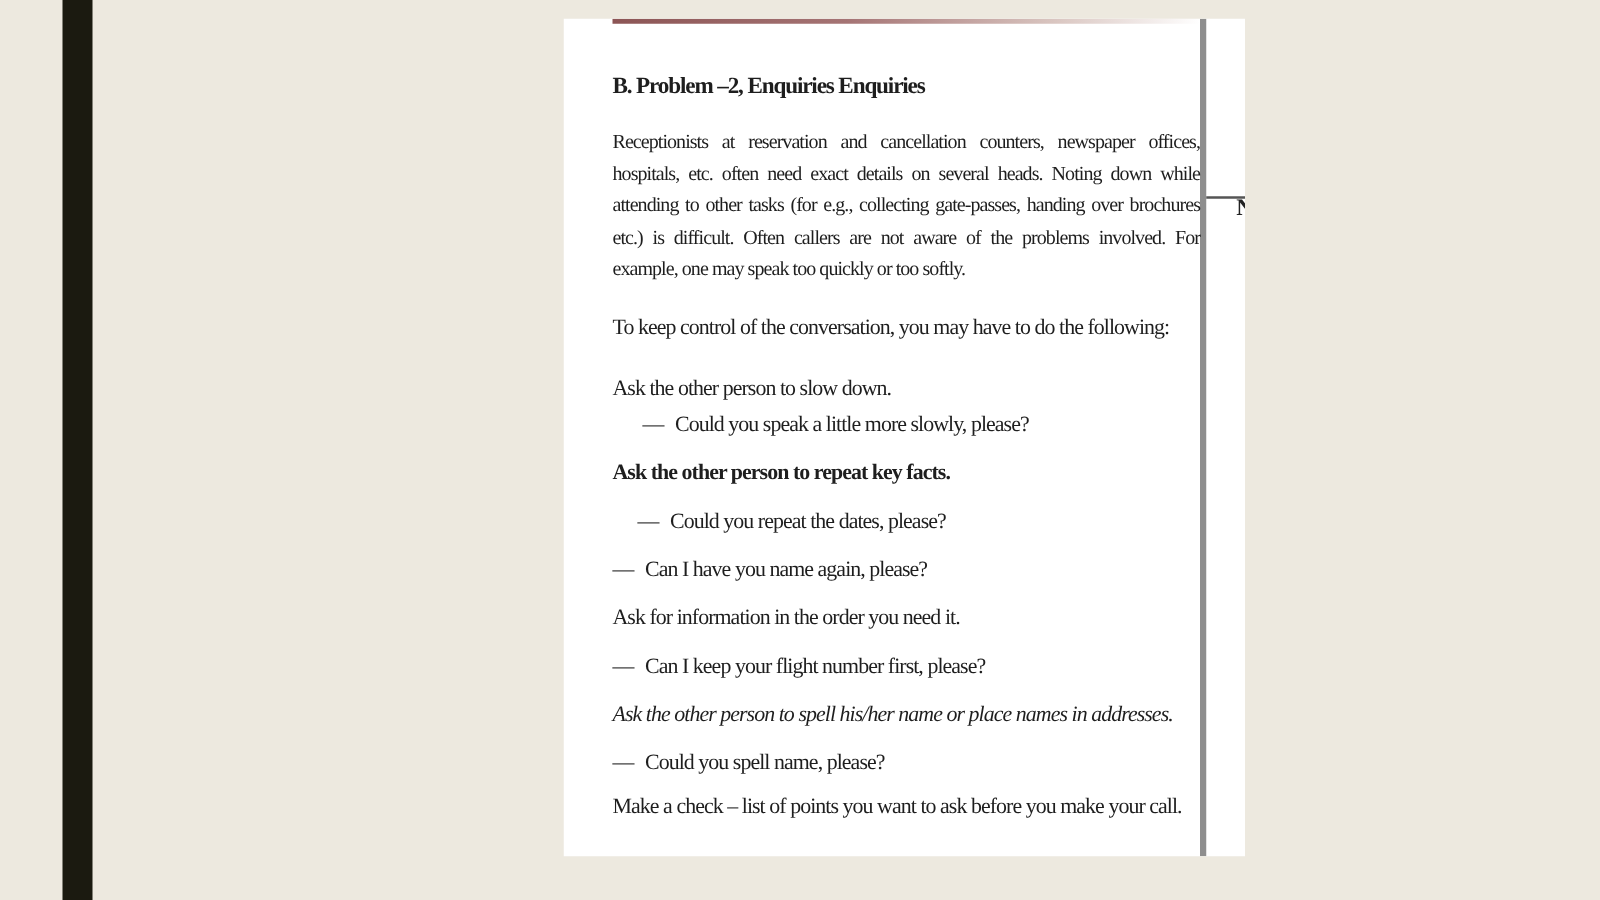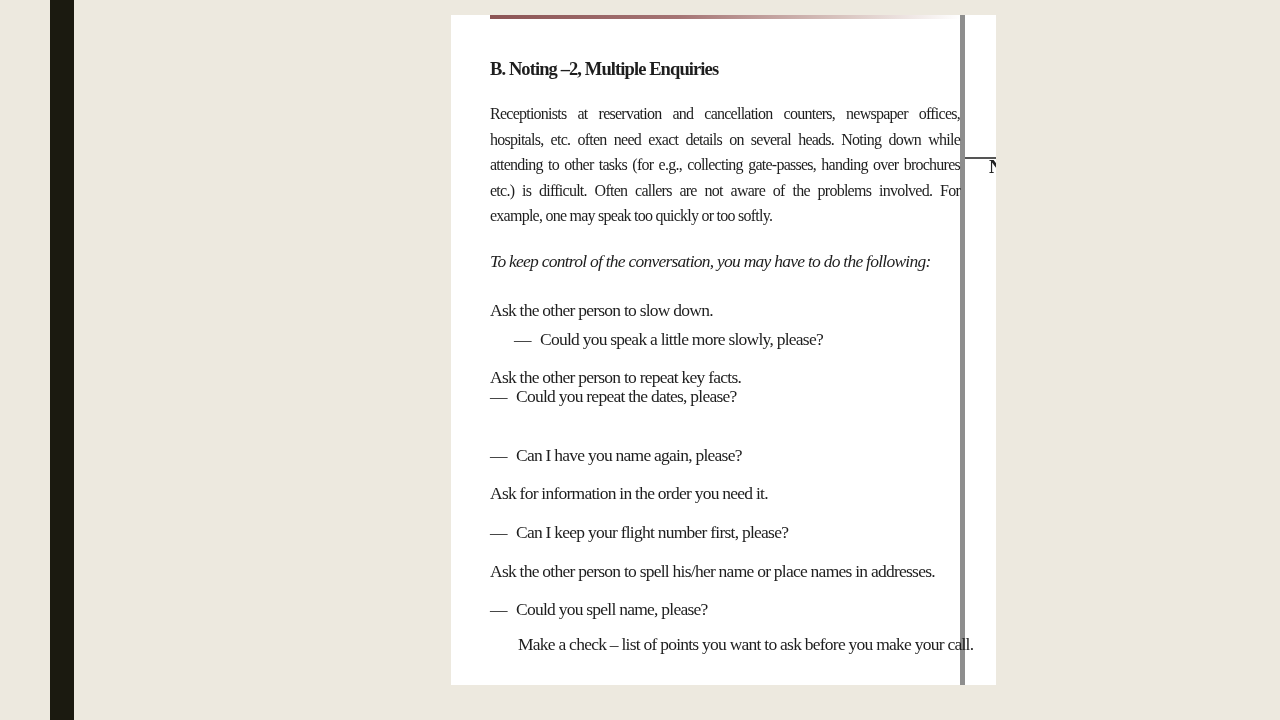--- a/index.html
+++ b/index.html
@@ -92,43 +92,43 @@
 
 <div class="left-bar"></div>
 
 <div class="page">
   <div class="top-rule"></div>
   <div class="gutter-bar"></div>
   <div class="side-rule"></div>
   <div class="side-glyph">N</div>
 
   <div class="content">
-    <div class="heading">B. Noting –2, Multiple Enquiries</div>
+    <div class="heading">B. Problem –2, Enquiries Enquiries</div>
     <div class="para">Receptionists at reservation and cancellation counters, newspaper offices, hospitals, etc. often need exact details on several heads. Noting down while attending to other tasks (for e.g., collecting gate-passes, handing over brochures etc.) is difficult. Often callers are not aware of the problems involved. For example, one may speak too quickly or too softly.</div>
 
-    <div class="line" style="top:236px;font-style:italic;">To keep control of the conversation, you may have to do the following:</div>
+    <div class="line" style="top:236px;">To keep control of the conversation, you may have to do the following:</div>
 
     <div class="line" style="top:275px;margin-top:10px;">Ask the other person to slow down.</div>
     <div class="line dash-line" style="top:314px;margin-left:24px;">
       <span class="dash">—</span><span>Could you speak a little more slowly, please?</span>
     </div>
 
-    <div class="line" style="top:352px;">Ask the other person to repeat key facts.</div>
-    <div class="line dash-line" style="top:371px;">
+    <div class="line" style="top:352px;font-weight:bold;">Ask the other person to repeat key facts.</div>
+    <div class="line dash-line" style="top:391px;margin-left:20px;">
       <span class="dash">—</span><span>Could you repeat the dates, please?</span>
     </div>
     <div class="line dash-line" style="top:430px;">
       <span class="dash">—</span><span>Can I have you name again, please?</span>
     </div>
 
     <div class="line" style="top:468px;text-align:right;">Ask for information in the order you need it.</div>
     <div class="line dash-line" style="top:507px;">
       <span class="dash">—</span><span>Can I keep your flight number first, please?</span>
     </div>
 
-    <div class="line" style="top:546px;">Ask the other person to spell his/her name or place names in addresses.</div>
+    <div class="line" style="top:546px;font-style:italic;">Ask the other person to spell his/her name or place names in addresses.</div>
     <div class="line dash-line" style="top:584px;">
       <span class="dash">—</span><span>Could you spell name, please?</span>
     </div>
 
-    <div class="line" style="top:619px;margin-left:28px;">Make a check – list of points you want to ask before you make your call.</div>
+    <div class="line" style="top:619px;">Make a check – list of points you want to ask before you make your call.</div>
   </div>
 </div>
 
 </body></html>

